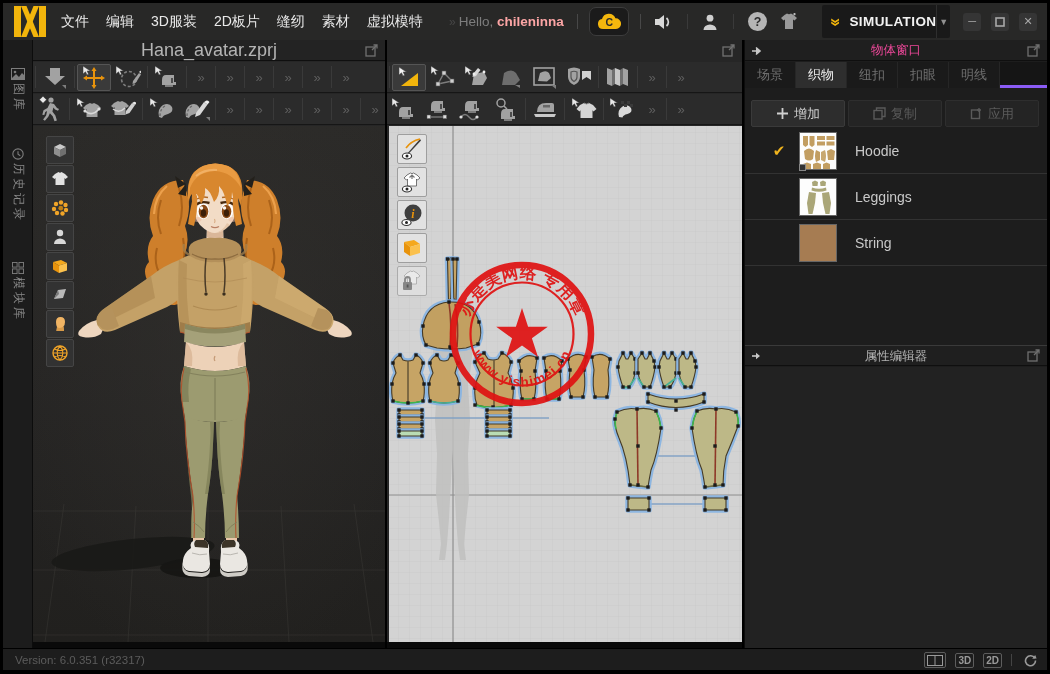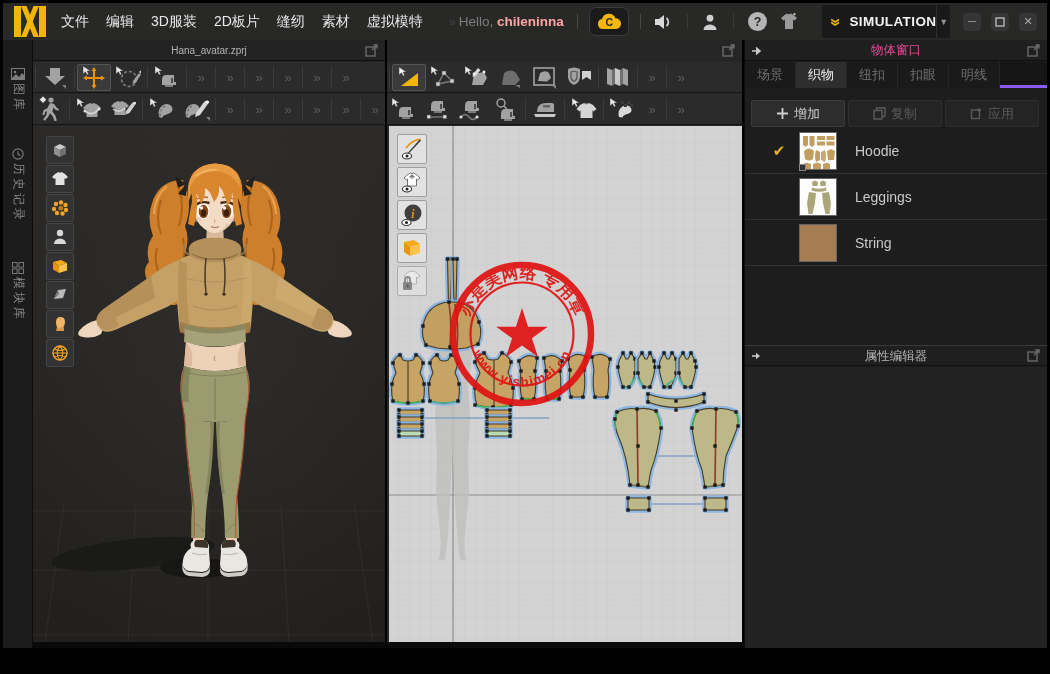--- a/index.html
+++ b/index.html
@@ -25,21 +25,21 @@
   .sim-btn .sim-dd{width:26px;height:100%;border-left:1px solid #2e2e2e;display:flex;align-items:center;justify-content:center;color:#909090;font-size:9px;}
   .winbtn{width:18px;height:18px;background:#353535;border-radius:3px;margin-right:10px;
           display:flex;align-items:center;justify-content:center;color:#a8a8a8;font-size:11px;line-height:1;}
   
   .leftstrip{position:absolute;left:3px;top:40px;width:30px;height:608px;background:#1c1c1c;border-right:1px solid #0c0c0c;}
   .lstab{position:absolute;left:0;width:30px;display:flex;flex-direction:column;align-items:center;color:#8a8a8a;font-size:12px;}
   .lstab .vtext{writing-mode:vertical-rl;text-orientation:sideways;letter-spacing:3px;margin-top:3px;}
   .lstab .licon{width:14px;height:12px;display:block;}
   
   .ptitle{position:absolute;left:0;top:0;right:0;height:21px;background:#232323;border-bottom:1px solid #0f0f0f;
-          color:#b4b4b4;font-size:10px;text-align:center;line-height:21px;}
+          color:#b4b4b4;font-size:18px;text-align:center;line-height:21px;}
   .pop-icon{position:absolute;right:7px;top:4px;width:13px;height:13px;opacity:.75;}
   .tbar{position:absolute;left:0;right:0;height:31px;background:#2b2b2b;border-bottom:1px solid #161616;
         display:flex;align-items:center;overflow:hidden;}
   .tb1{top:22px;} .tb2{top:54px;}
   .tool{width:34px;height:27px;display:flex;align-items:center;justify-content:center;position:relative;flex:0 0 auto;}
   .tool.active{background:#3a3a3a;border:1px solid #555;border-radius:2px;}
   .tgrp{width:1px;height:22px;background:#1a1a1a;border-right:1px solid #3a3a3a;margin:0 2px;flex:0 0 auto;}
   .tchev{color:#5e5e5e;font-size:13px;width:24px;text-align:center;flex:0 0 auto;}
   
   .p3d{position:absolute;left:33px;top:40px;width:352px;height:608px;background:#262626;}
@@ -1134,14 +1134,34 @@
       <path d="M1 6 h7" stroke="#c8c8c8" stroke-width="1.6" fill="none"></path>
       <path d="M9 6 L5 2.8 V9.2z" fill="#c8c8c8"></path>
     </svg>
     <svg class="pop-icon" style="top:309px" viewBox="0 0 13 13">
       <rect x="1" y="3" width="9" height="9" fill="none" stroke="#8a8a8a" stroke-width="1.3"></rect>
       <path d="M7 6 L12 1 M8.5 1 H12 V4.5" stroke="#8a8a8a" stroke-width="1.3" fill="none"></path>
     </svg>
     <div class="propbody"></div>
   </div>
 
+  <div class="statusbar">
+    <span class="version">Version: 6.0.351 (r32317)</span>
+    <span class="sb-right">
+      <span class="sbtn" style="width:22px;height:16px;padding:0">
+        <svg width="16" height="11" viewBox="0 0 16 11">
+            <rect x="0.5" y="0.5" width="15" height="10" fill="none" stroke="#9a9a9a"></rect>
+            <line x1="8" y1="0" x2="8" y2="11" stroke="#9a9a9a"></line>
+          </svg>
+      </span>
+      <span class="sbtn">3D</span>
+      <span class="sbtn">2D</span>
+      <span class="sb-sep"></span>
+      <span class="sbtn" style="border:none">
+        <svg width="13" height="13" viewBox="0 0 13 13">
+            <path d="M10.8 4.2 A5 5 0 1 0 11.5 6.5" fill="none" stroke="#9a9a9a" stroke-width="1.6"></path>
+            <polygon points="8.2,4.8 12.6,4.4 11.2,1" fill="#9a9a9a"></polygon>
+          </svg>
+      </span>
+    </span>
+  </div>
 
 </div>
 
 </body></html>

